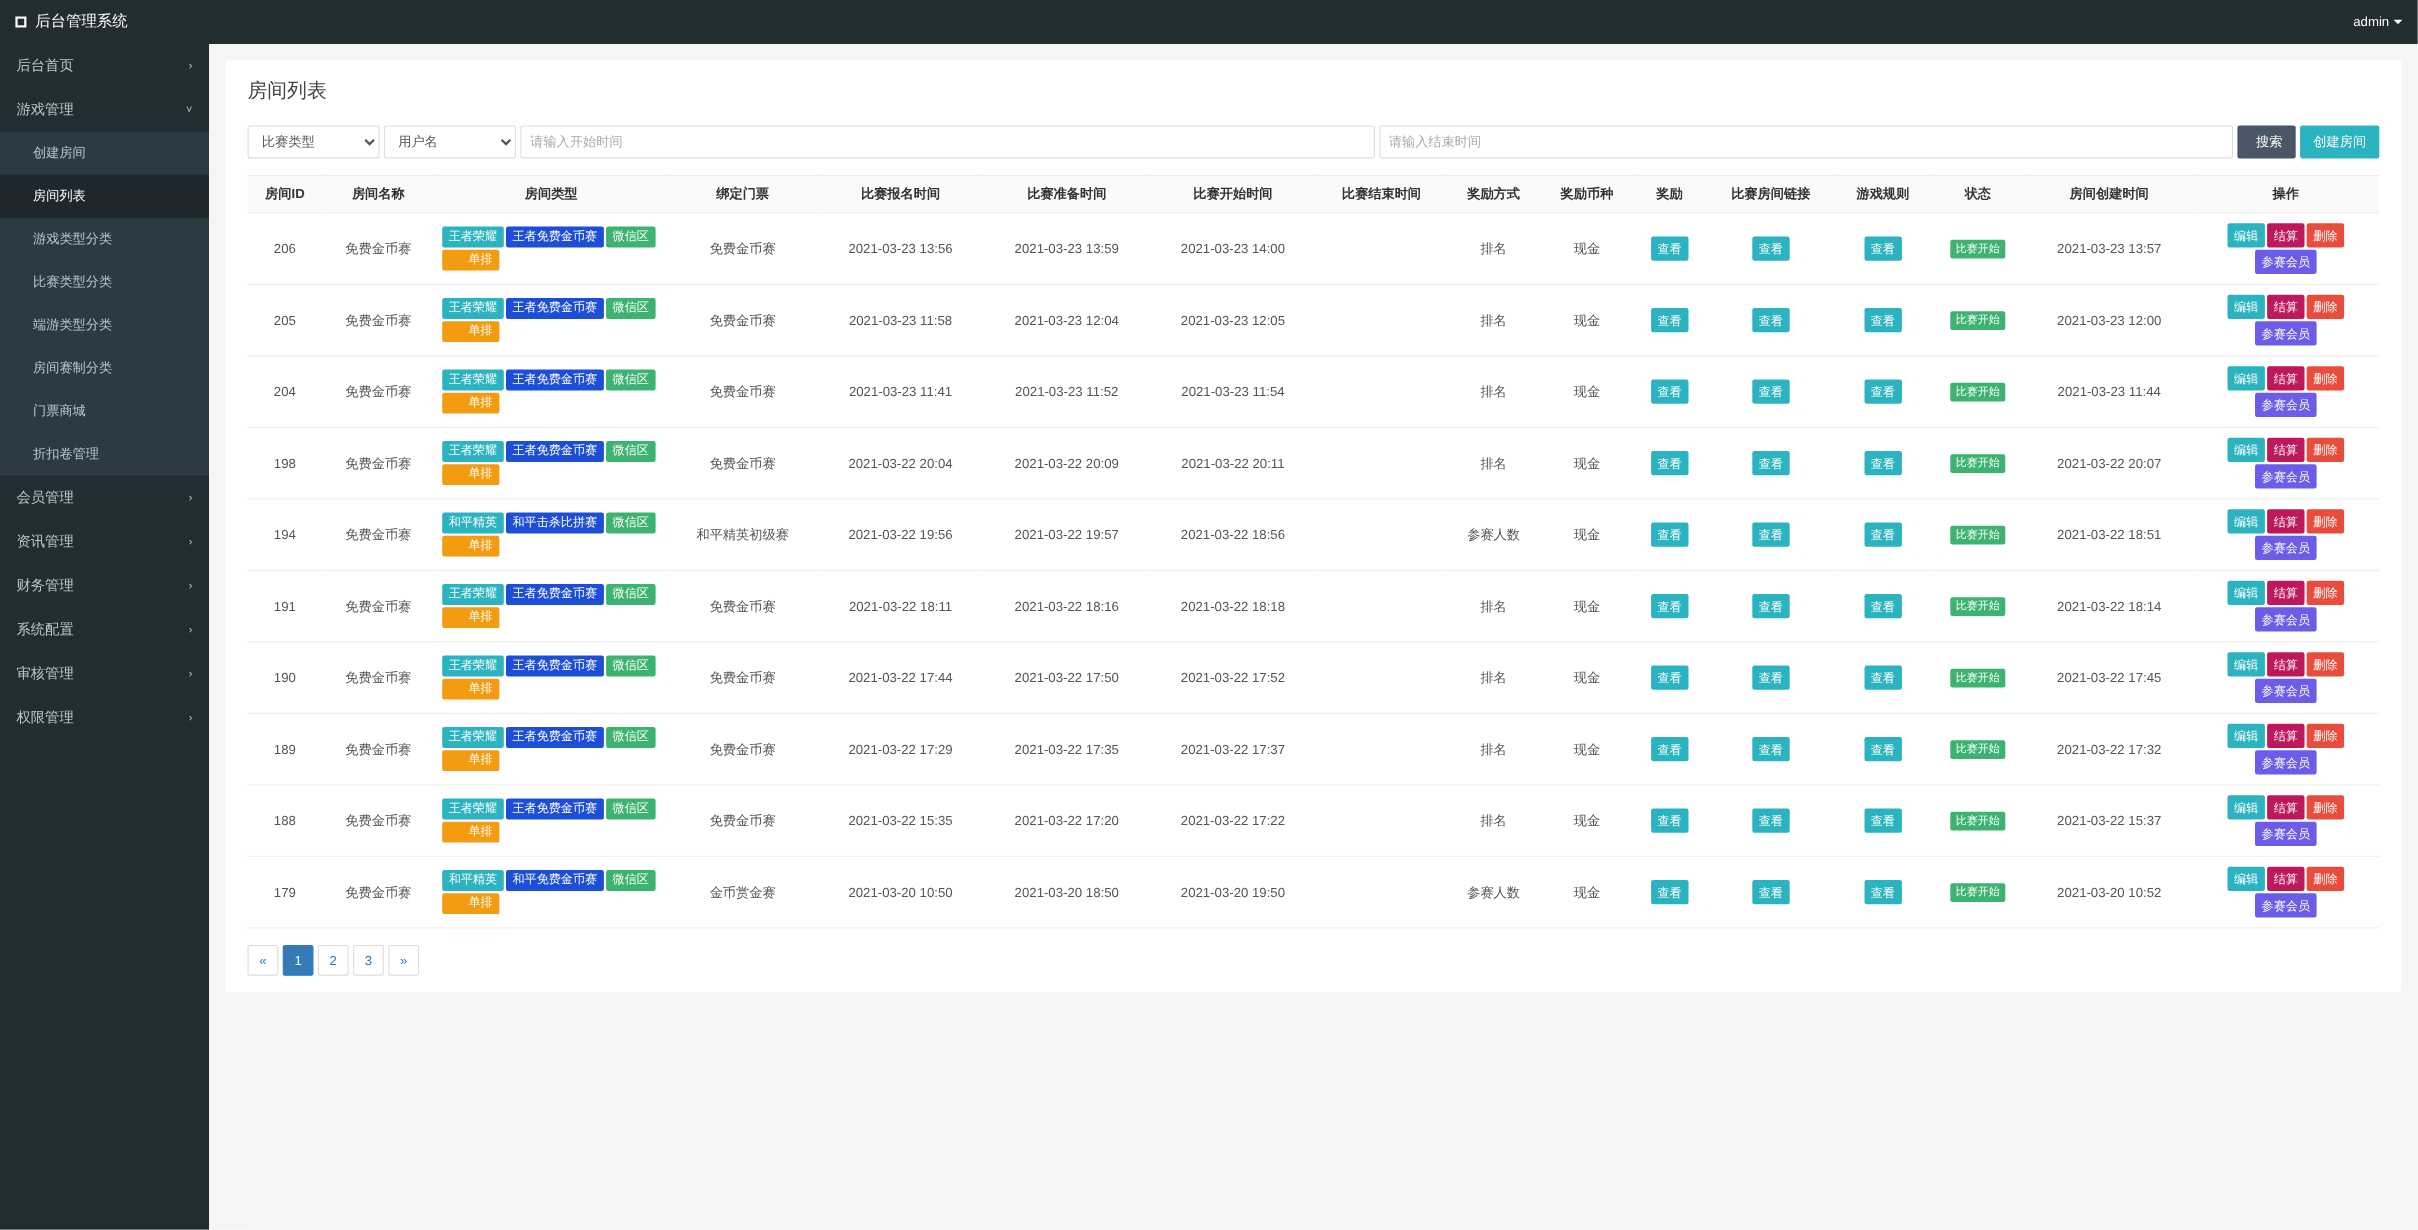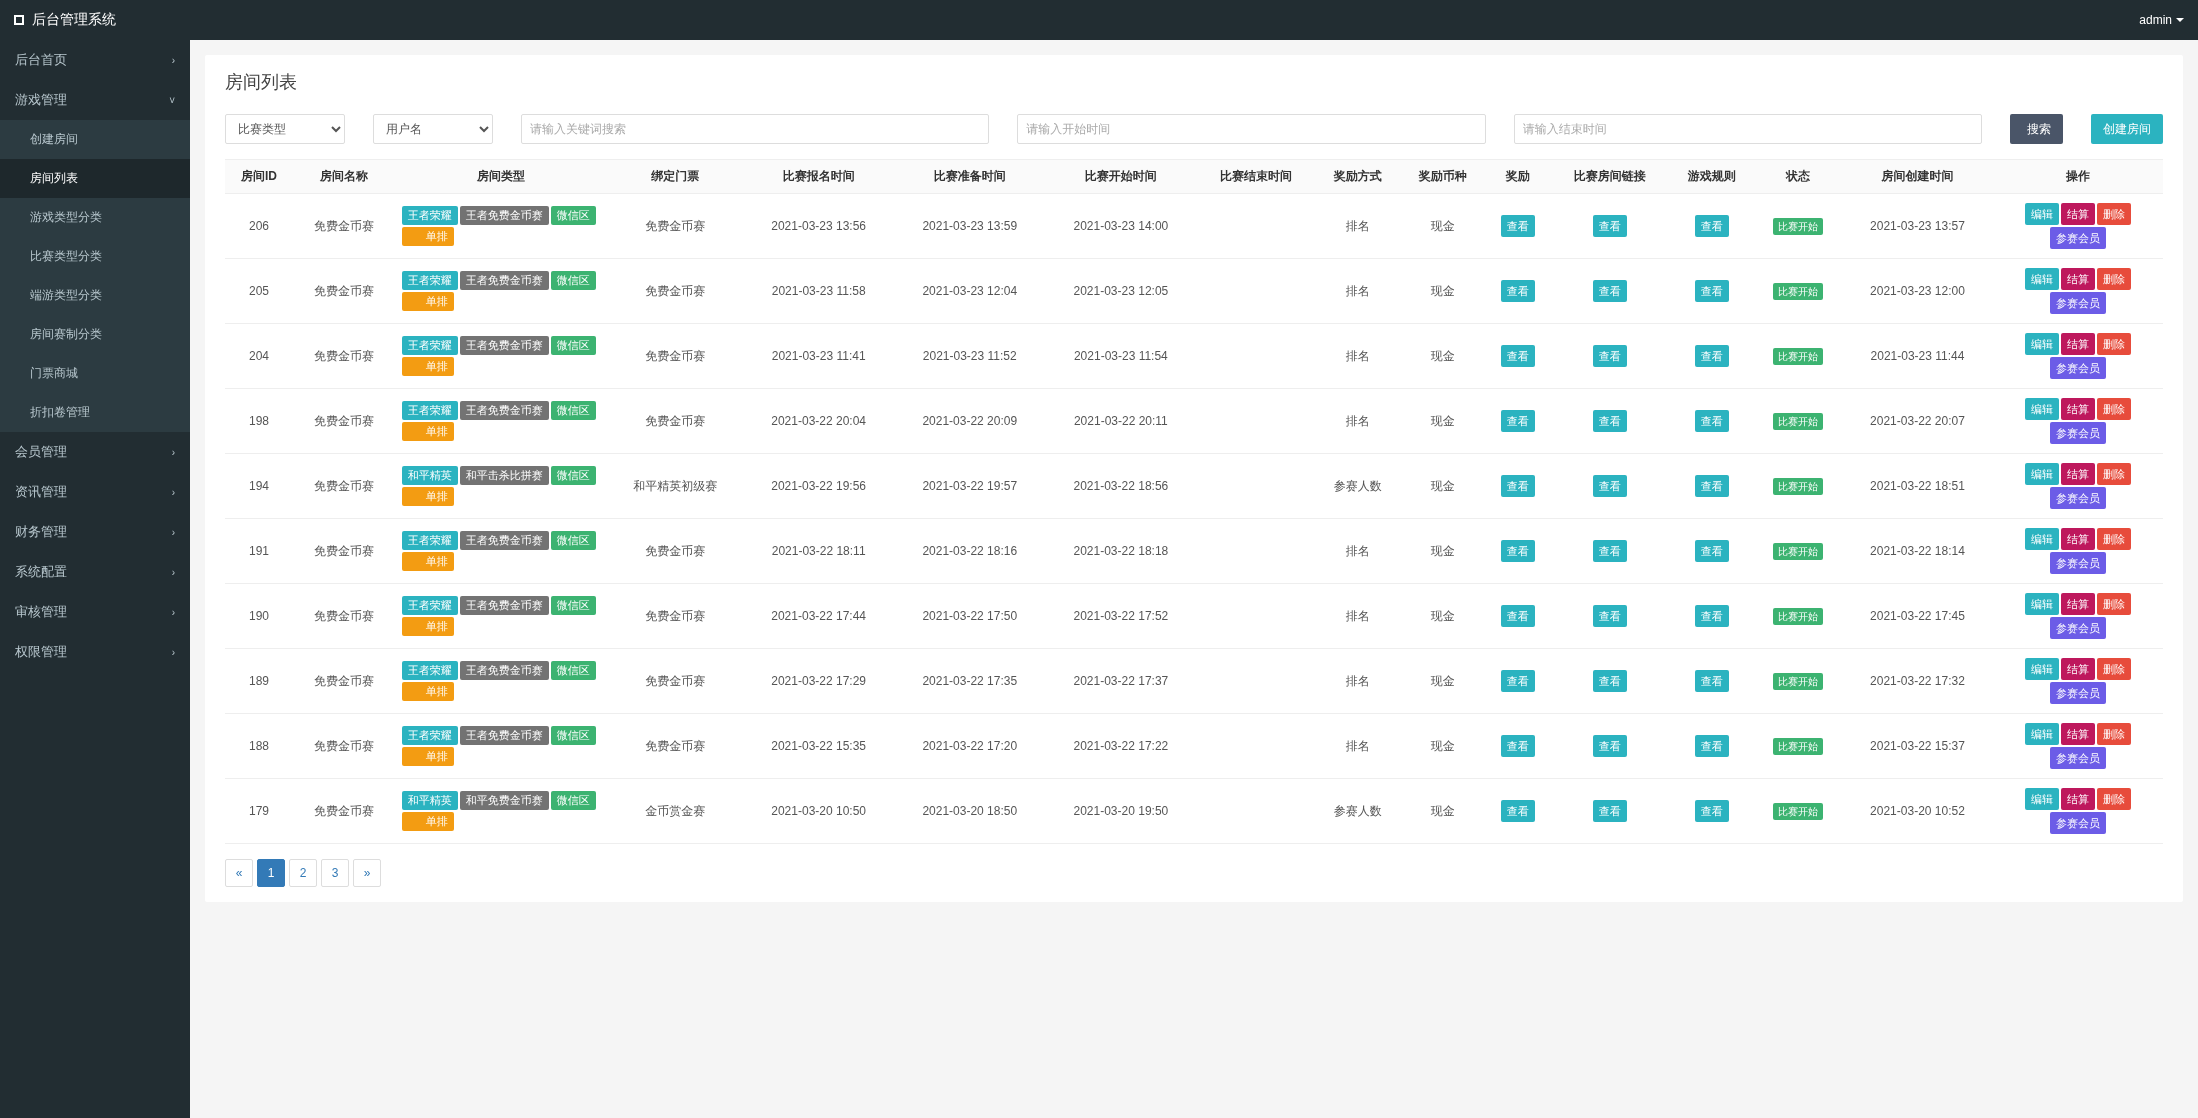--- a/index.html
+++ b/index.html
@@ -17,39 +17,39 @@
     .sidebar-item { padding: 11px 15px; display: flex; justify-content: space-between; align-items: center; cursor: pointer; font-size: 13px; }
     .sidebar-sub { background: #2c3b41; }
     .sidebar-sub .sidebar-item { padding-left: 30px; font-size: 12px; }
     .sidebar-sub .sidebar-item.active { background: #1e282c; color: #fff; }
     .chevron { font-size: 10px; }
     
     .main { flex: 1; overflow: auto; padding: 15px; }
     .panel { background: #fff; border-radius: 2px; padding: 15px 20px; }
     .page-title { font-size: 18px; font-weight: 400; margin-bottom: 20px; color: #444; }
     
-    .filter-row { display: flex; gap: 28px; margin-bottom: 15px; align-items: center; }
+    .filter-row { display: flex; gap: 4px; margin-bottom: 15px; align-items: center; }
     .filter-select, .filter-input { height: 30px; border: 1px solid #ddd; border-radius: 2px; padding: 0 8px; font-size: 12px; background: #fff; color: #555; }
     .filter-select { width: 120px; }
     .filter-input { flex: 1; min-width: 100px; }
     .filter-select::placeholder, .filter-input::placeholder { color: #aaa; }
     
     .btn { height: 30px; padding: 0 12px; border: none; border-radius: 2px; font-size: 12px; cursor: pointer; color: #fff; display: inline-flex; align-items: center; }
     .btn-dark { background: #4a5568; padding-left: 17px; }
     .btn-cyan { background: #2bb3c0; }
     .btn-cyan-sm { background: #2bb3c0; }
     .btn-green { background: #be185d; }
     .btn-red { background: #e74c3c; }
     .btn-purple { background: #6c5ce7; }
     .btn-sm { height: 22px; padding: 0 6px; font-size: 11px; }
     .btn-xs { padding: 2px 5px; font-size: 10px; border-radius: 2px; display: inline-block; color: #fff; line-height: 1.3; }
     
     .tag { padding: 2px 6px; font-size: 11px; border-radius: 2px; color: #fff; display: inline-block; margin: 1px; line-height: 1.4; white-space: nowrap; }
     .tag-cyan { background: #2bb3c0; }
-    .tag-red { background: #737373; }
+    .tag-red { background: #1d4ed8; }
     .tag-green { background: #3cb371; }
     .tag-orange { background: #f39c12; padding-left: 24px; }
     
     table { width: 100%; border-collapse: collapse; font-size: 12px; }
     th, td { padding: 8px 6px; text-align: center; border-bottom: 1px solid #eee; vertical-align: middle; }
     th { background: #fafafa; font-weight: 600; color: #333; border-top: 1px solid #eee; white-space: nowrap; }
     td { color: #555; }
     .type-cell { text-align: left; max-width: 150px; }
     .action-cell { white-space: normal; }
     .action-cell .btn-sm { margin: 1px; }
@@ -122,21 +122,20 @@
     <div class="panel">
       <h2 class="page-title">房间列表</h2>
 
       <div class="filter-row">
         <select class="filter-select">
           <option>比赛类型</option>
         </select>
         <select class="filter-select">
           <option>用户名</option>
         </select>
-        <input class="filter-input" placeholder="请输入关键词搜索" style="">
         <input class="filter-input" placeholder="请输入开始时间" style="">
         <input class="filter-input" placeholder="请输入结束时间" style="">
         <button class="btn btn-dark">搜索</button>
         <button class="btn btn-cyan">创建房间</button>
       </div>
 
       <table>
         <thead>
             <tr id="thead-row">
               <th>房间ID</th>

